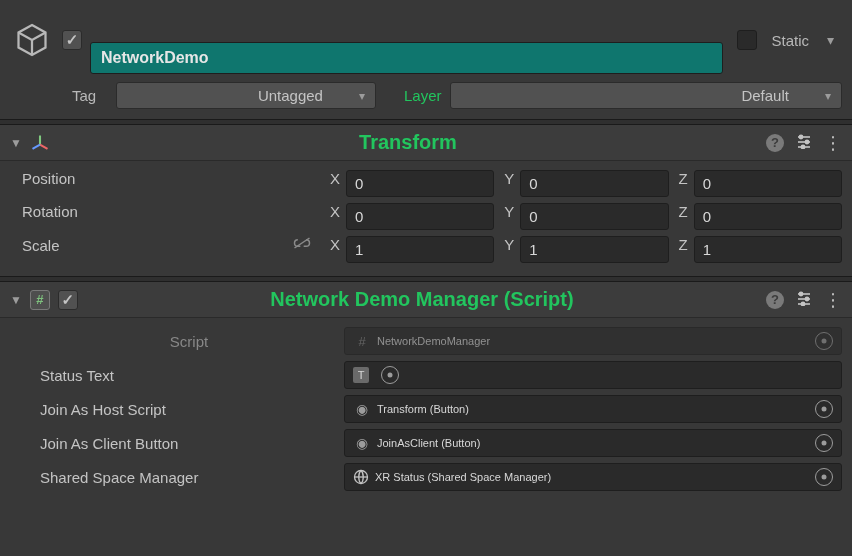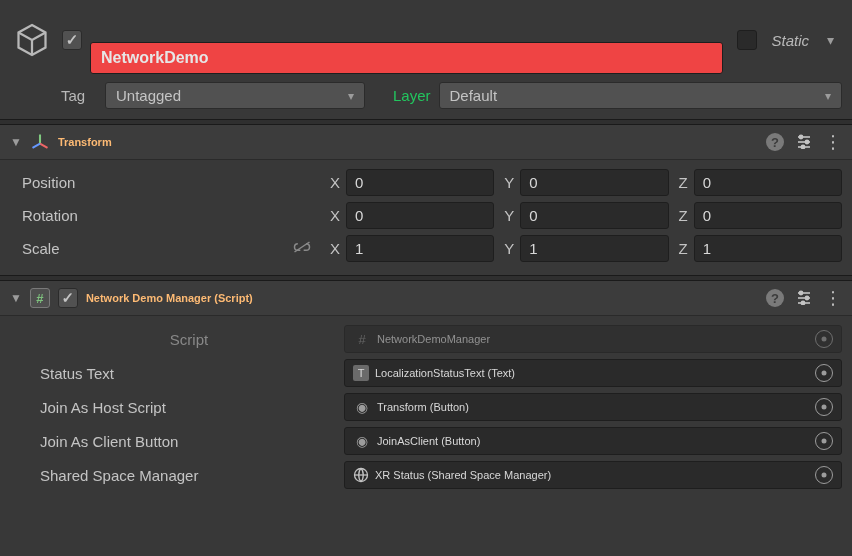--- a/index.html
+++ b/index.html
@@ -30,79 +30,80 @@
     cursor: pointer;
   }
   .checkbox.checked::after {
     content: "✓";
     color: #c4c4c4;
     font-size: 15px;
     font-weight: bold;
   }
   .name-input {
     flex: 1;
-    background: #ef4444;
+    background: #0f766e;
     border: 1px solid #1e1e1e;
     border-radius: 3px;
     color: #e6e6e6;
     padding: 6px 10px;
     font-size: 16px;
     font-weight: 600;
     font-family: inherit;
     margin-top: 36px;
   }
   .static-check {
     width: 20px; height: 20px;
     background: #2a2a2a;
     border: 1px solid #1e1e1e;
     border-radius: 3px;
     margin-left: 6px;
   }
-  .static-label { color: #b8b8b8; margin-left: 6px; margin-right: 2px; font-style: italic; }
+  .static-label { color: #b8b8b8; margin-left: 6px; margin-right: 2px; }
   .layer-arrow { color:#9c9c9c; font-size:14px; padding:0 8px; }
   .tag-row {
     display: flex;
     align-items: center;
-    padding: 4px 10px 10px 11px;
+    padding: 4px 10px 10px 22px;
     gap: 8px;
   }
   .tag-label { color: #b8b8b8; min-width: 36px; margin-left: 50px; }
   .layer-label { color: #22c55e; margin-left: 20px; }
   .dropdown {
     flex: 1;
     background: #515151;
     border: 1px solid #2b2b2b;
     border-radius: 3px;
     padding: 4px 10px;
     display: flex;
-    justify-content: space-between;
+    justify-content: flex-end;
     align-items: center;
     cursor: pointer;
+    gap: 36px;
   }
   .dropdown .arrow { color: #9c9c9c; font-size: 12px; }
   .section-divider { height: 6px; background: #2f2f2f; border-top:1px solid #1a1a1a; border-bottom:1px solid #1a1a1a; }
   .component-header {
     display: flex;
     align-items: center;
     padding: 6px 10px;
     gap: 8px;
     background: #3c3c3c;
     border-bottom: 1px solid #2a2a2a;
   }
   .foldout { color: #9c9c9c; font-size: 12px; cursor:pointer; }
   .rgb-icon { width: 20px; height: 20px; display:flex; align-items:center; justify-content:center; }
-  .comp-title { font-weight: 600; color: #fdba74; font-size: 11px; flex:1; }
+  .comp-title { font-weight: 600; color: #22c55e; font-size: 20px; flex:1;text-align:center; }
   .comp-icons { display:flex; gap:12px; align-items:center; color:#c4c4c4; }
   .help-circle { width:18px; height:18px; border-radius:50%; background:#7a7a7a; color:#3c3c3c; display:flex; align-items:center; justify-content:center; font-size:13px; font-weight:bold; }
   .sliders-icon { font-size:15px; }
   .kebab { font-size:18px; letter-spacing:0; }
   .prop-rows { padding: 6px 10px 10px 22px; }
   .prop-row {
     display: flex;
-    align-items: center;
+    align-items: flex-start;
     padding: 3px 0;
     gap: 6px;
   }
   .prop-label { width: 298px; color: #c4c4c4; }
   .axis-label { color: #c4c4c4; margin-left:4px; }
   .num-input {
     flex: 1;
     background: #2a2a2a;
     border: 1px solid #1e1e1e;
     border-radius: 3px;
@@ -270,21 +271,20 @@
       <div class="obj-field disabled">
         <span class="script-hash">#</span>
         <span class="obj-ref-text">NetworkDemoManager</span>
         <span class="obj-picker-dot"></span>
       </div>
     </div>
     <div class="ref-row">
       <span class="ref-label">Status Text</span>
       <div class="obj-field">
         <span class="type-icon" style="background:#6a6a6a;color:#d8d8d8;border-radius:2px;width:16px;height:16px;line-height:16px;font-size:11px;">T</span>
-        <span class="obj-ref-text">LocalizationStatusText (Text)</span>
         <span class="obj-picker-dot"></span>
       </div>
     </div>
     <div class="ref-row">
       <span class="ref-label">Join As Host Script</span>
       <div class="obj-field">
         <span class="type-icon">◉</span>
         <span class="obj-ref-text">Transform (Button)</span>
         <span class="obj-picker-dot"></span>
       </div>

